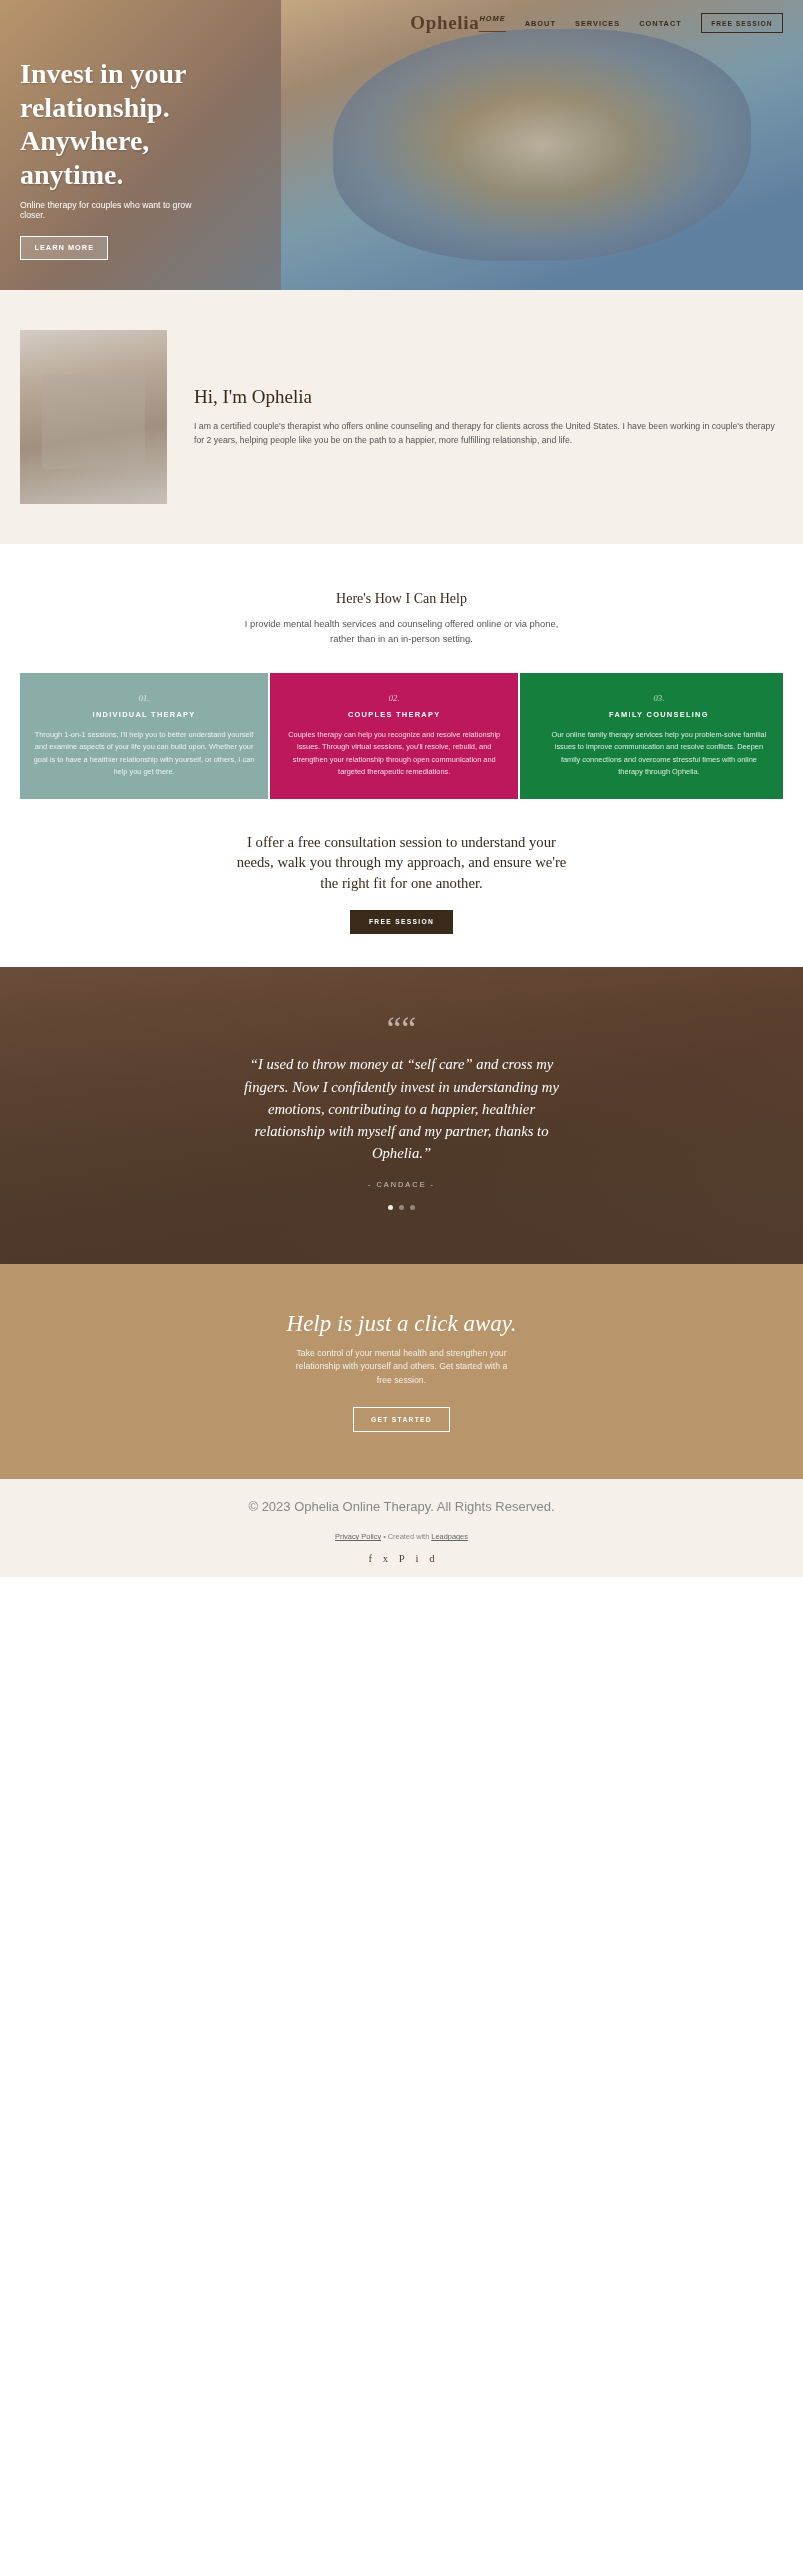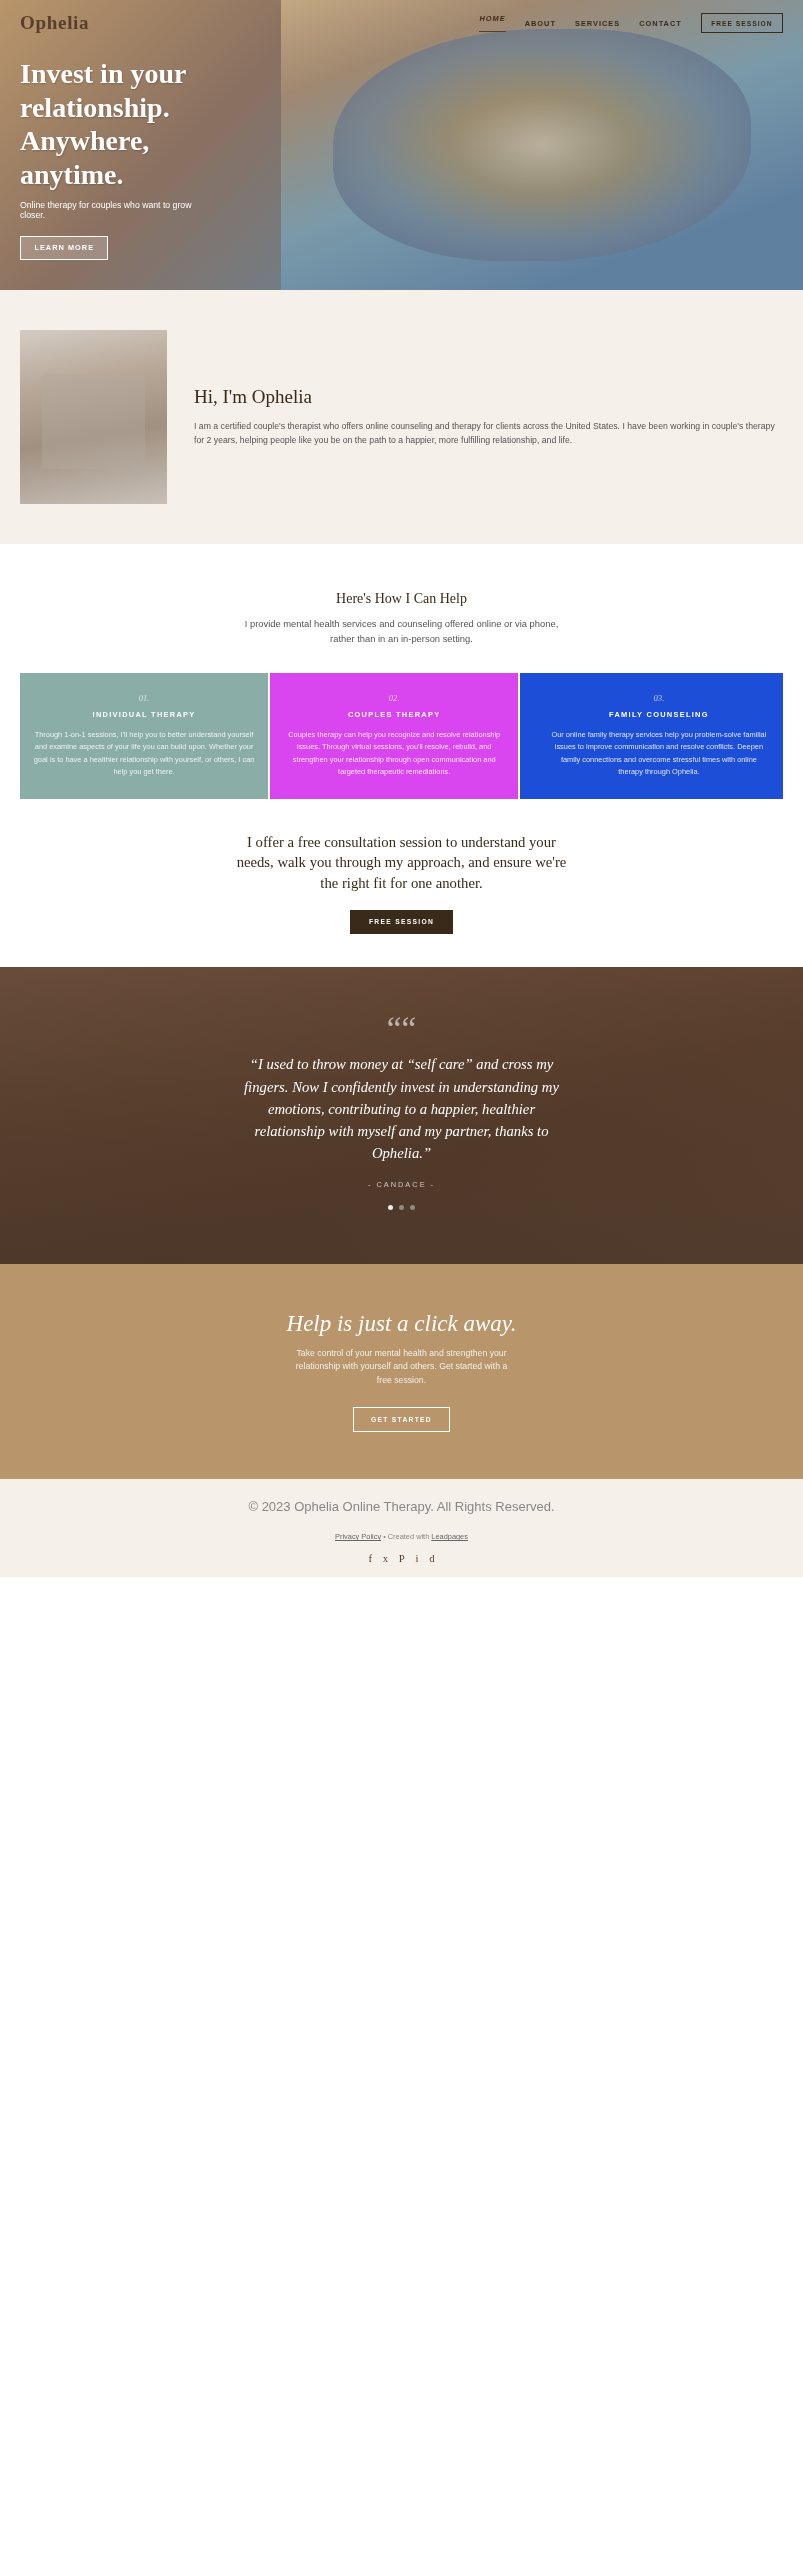--- a/index.html
+++ b/index.html
@@ -5,21 +5,21 @@
     * { margin: 0; padding: 0; box-sizing: border-box; }
     body { font-family: Georgia, 'Times New Roman', serif; background: #fff; color: #333; }
 
     
     nav {
       position: absolute;
       top: 0; left: 0; right: 0;
       z-index: 10;
       display: flex;
       align-items: center;
-      justify-content: space-between;
+      justify-content: flex-end;
       padding: 12px 20px;
       background: transparent;
     }
     .nav-logo {
       font-size: 19px;
       font-weight: bold;
       color: #5a3e2b;
       letter-spacing: 0.7px;
     }
     .nav-links {
@@ -199,22 +199,22 @@
       display: flex;
       gap: 2px;
       margin-bottom: 33px;
     }
     .service-card {
       flex: 1;
       padding: 20px 13.4px;
       text-align: center;
     }
     .service-card:nth-child(1) { background: #8aada8; }
-    .service-card:nth-child(2) { background: #d946ef; }
-    .service-card:nth-child(3) { background: #1d4ed8; padding-left: 28px; }
+    .service-card:nth-child(2) { background: #be185d; }
+    .service-card:nth-child(3) { background: #15803d; padding-left: 28px; }
     .service-num {
       font-family: Georgia, serif;
       font-size: 8.7px;
       color: rgba(255,255,255,0.7);
       font-style: italic;
       margin-bottom: 6.7px;
     }
     .service-name {
       font-family: Arial, sans-serif;
       font-size: 7.4px;

